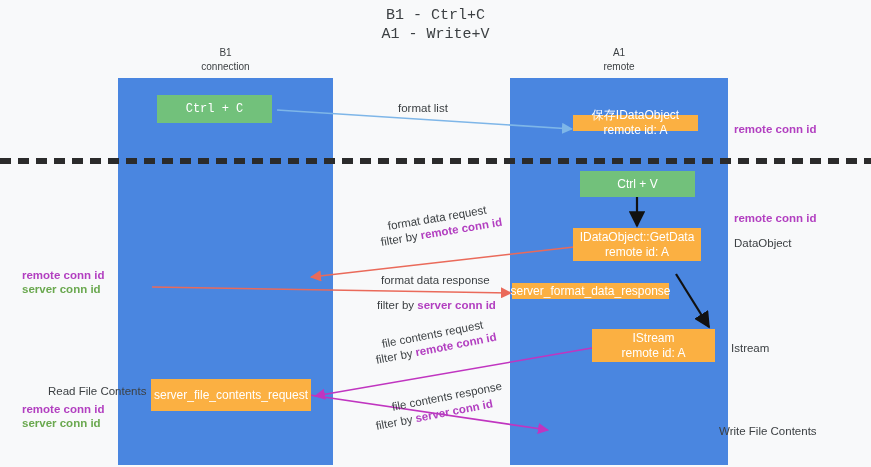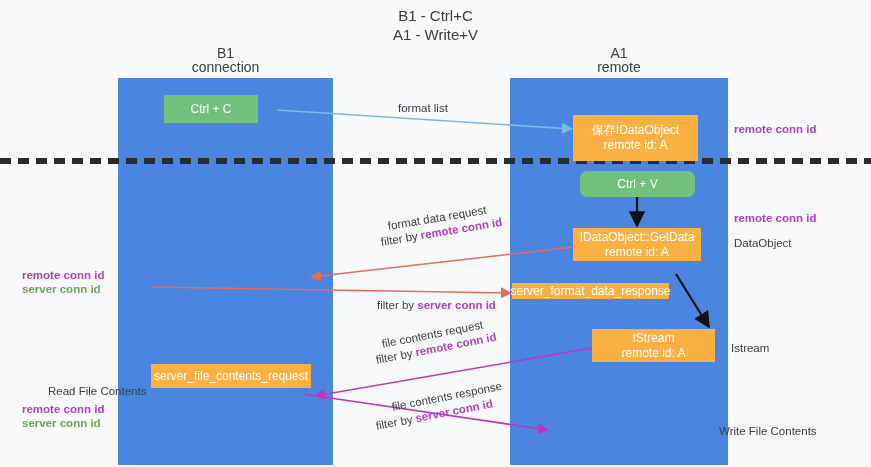--- a/index.html
+++ b/index.html
@@ -18,26 +18,26 @@
   .abs { position: absolute; }
 
   
   #title {
     left: 0; top: 6px; width: 871px;
     text-align: center;
     font-size: 15px;
     color: #3c4043;
     line-height: 19px;
   }
-  #title div { white-space: pre; }
+  #title div { white-space: pre; font-family: Liberation Mono, monospace; }
 
   
   .col-head {
     text-align: center;
-    font-size: 14px;
+    font-size: 10px;
     color: #3c4043;
     line-height: 14px;
   }
   #head-b1 { left: 118px; top: 46px; width: 215px; }
   #head-a1 { left: 510px; top: 46px; width: 218px; }
 
   
   .lane {
     background: #4a86e0;
     top: 78px;
@@ -148,60 +148,61 @@
 
     <path d="M 676 274 L 709 327" stroke="#111111" stroke-width="2.2" fill="none" marker-end="url(#ah-black)"></path>
 
     <path d="M 592 348 L 315 396" stroke="#c035c0" stroke-width="1.6" fill="none" marker-end="url(#ah-magenta)"></path>
 
     <path d="M 303 394 L 548 430" stroke="#c035c0" stroke-width="1.6" fill="none" marker-end="url(#ah-magenta)"></path>
   </svg>
 
   <div class="abs" id="dashed"></div>
 
-  <div class="abs node green" style="left:164px; top:95px; width:94px; height:28px;">
+  <div class="abs node green" style="left:157px; top:95px; width:115px; height:28px;font-family:Liberation Mono, monospace;">
     <div>Ctrl + C</div>
   </div>
 
-  <div class="abs node orange" style="left:573px; top:115px; width:125px; height:46px;">
+  <div class="abs node orange" style="left:573px; top:115px; width:125px; height:16px;">
     <div>保存IDataObject</div>
     <div class="l2">remote id: A</div>
   </div>
 
-  <div class="abs node green" style="left:580px; top:171px; width:115px; height:26px;border-radius:7px;">
+  <div class="abs node green" style="left:580px; top:171px; width:115px; height:26px;">
     <div>Ctrl + V</div>
   </div>
 
   <div class="abs node orange" style="left:573px; top:228px; width:128px; height:33px;">
     <div>IDataObject::GetData</div>
     <div class="l2">remote id: A</div>
   </div>
 
 
   <div class="abs node orange" style="left:512px; top:283px; width:157px; height:16px;">
     <div>server_format_data_response</div>
   </div>
 
   <div class="abs node orange" style="left:592px; top:329px; width:123px; height:33px;">
     <div>IStream</div>
     <div class="l2">remote id: A</div>
   </div>
 
-  <div class="abs node orange" style="left:151px; top:364px; width:160px; height:24px;">
+  <div class="abs node orange" style="left:151px; top:379px; width:160px; height:32px;">
     <div>server_file_contents_request</div>
   </div>
 
 
   <div class="abs elabel" style="left:398px; top:101px;">format list</div>
 
   <div class="abs elabel rot-up" style="left:388px; top:219px;">format data request</div>
   <div class="abs elabel rot-up" style="left:381px; top:235px;">
     <span>filter by </span><b>remote conn id</b>
   </div>
 
+  <div class="abs elabel" style="left:381px; top:273px;">format data response</div>
   <div class="abs elabel" style="left:377px; top:298px;">
     <span>filter by </span><b>server conn id</b>
   </div>
 
   <div class="abs elabel rot-up2" style="left:382px; top:337px;">file contents request</div>
   <div class="abs elabel rot-up2" style="left:376px; top:353px;">
     <span>filter by </span><b>remote conn id</b>
   </div>
 
   <div class="abs elabel rot-up2" style="left:392px; top:400px;">file contents response</div>

